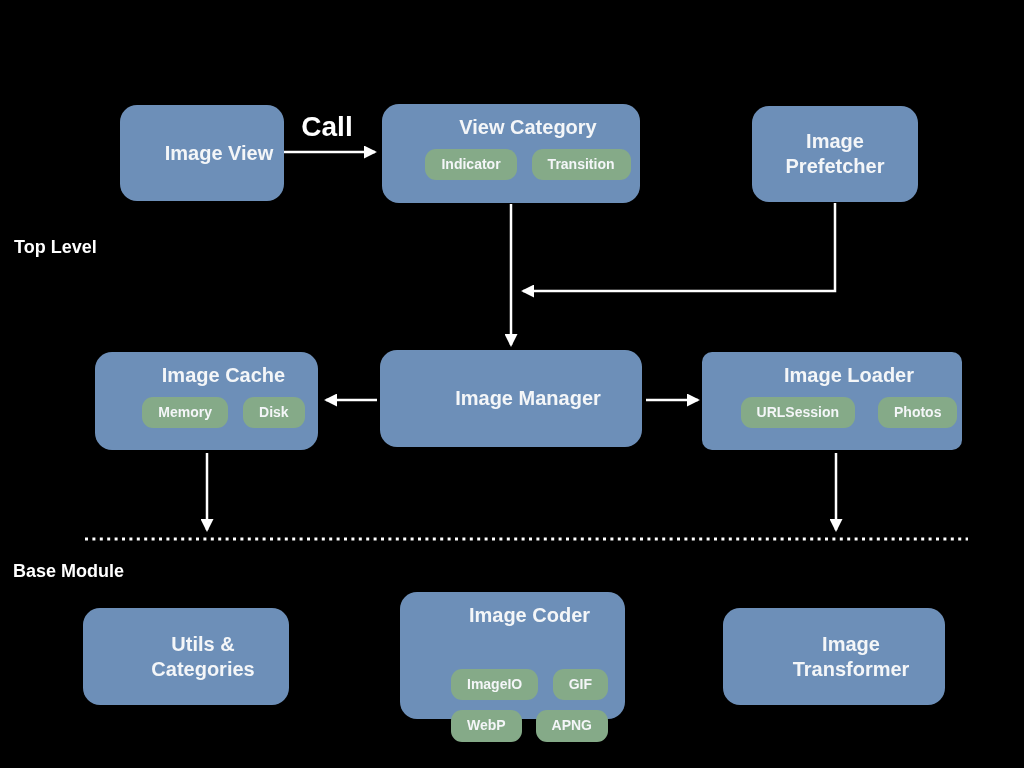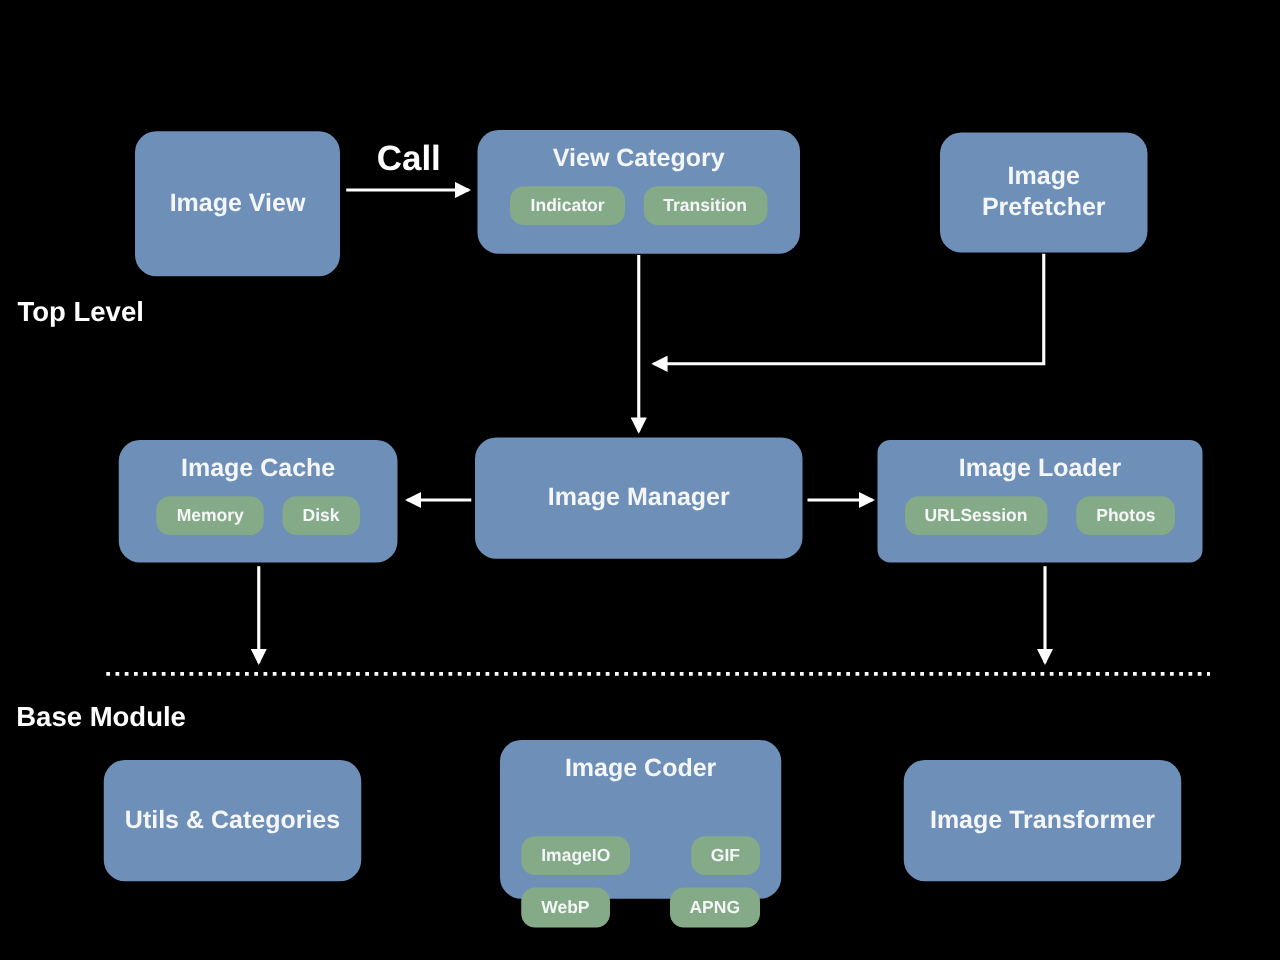--- a/index.html
+++ b/index.html
@@ -29,20 +29,21 @@
     border-radius: 17px;
     color: #f4f6f8;
     font-weight: bold;
     font-size: 20px;
     text-align: center;
     display: flex;
     flex-direction: column;
     align-items: center;
     justify-content: center;
     box-sizing: border-box;
+    padding-left: 34px;
   }
   .node.has-pills {
     justify-content: flex-start;
     padding-top: 11px;
   }
   .node-title {
     line-height: 1.25;
     padding: 0 10px;
   }
   .pill-row {
@@ -72,21 +73,21 @@
     display: flex;
     justify-content: space-between;
     align-items: center;
   }
   .label {
     position: absolute;
     color: #ffffff;
     font-weight: bold;
     white-space: nowrap;
   }
-  .section-label { font-size: 22px; }
+  .section-label { font-size: 18px; }
   .call-label { font-size: 28px; width: 76px; text-align: center; }
 </style>
 </head>
 <body>
 
 <div id="canvas">
 
   <svg id="arrows" viewBox="0 0 1024 768">
     <defs>
       <marker id="ah" viewBox="0 0 10 10" refX="8.5" refY="5" markerWidth="5.2" markerHeight="5.2" orient="auto" markerUnits="strokeWidth">
@@ -101,21 +102,21 @@
     <line x1="207" y1="453" x2="207" y2="530" stroke="#ffffff" stroke-width="2.5" marker-end="url(#ah)"></line>
     <line x1="836" y1="453" x2="836" y2="530" stroke="#ffffff" stroke-width="2.5" marker-end="url(#ah)"></line>
     <line x1="85" y1="539" x2="968" y2="539" stroke="#ffffff" stroke-width="3" stroke-dasharray="3 4.4"></line>
   </svg>
 
   <div class="label section-label" style="left:14px; top:237px;">Top Level</div>
   <div class="label section-label" style="left:13px; top:561px;">Base Module</div>
 
   <div class="label call-label" style="left:289px; top:111px;">Call</div>
 
-  <div class="node" style="left:108px; top:105px; width:164px; height:116px;">
+  <div class="node" style="left:120px; top:105px; width:164px; height:96px;">
     <div class="node-title">Image View</div>
   </div>
 
   <div class="node has-pills" style="left:382px; top:104px; width:258px; height:99px;">
     <div class="node-title">View Category</div>
     <div class="pill-row">
       <span class="pill">Indicator</span>
       <span class="pill">Transition</span>
     </div>
   </div>

